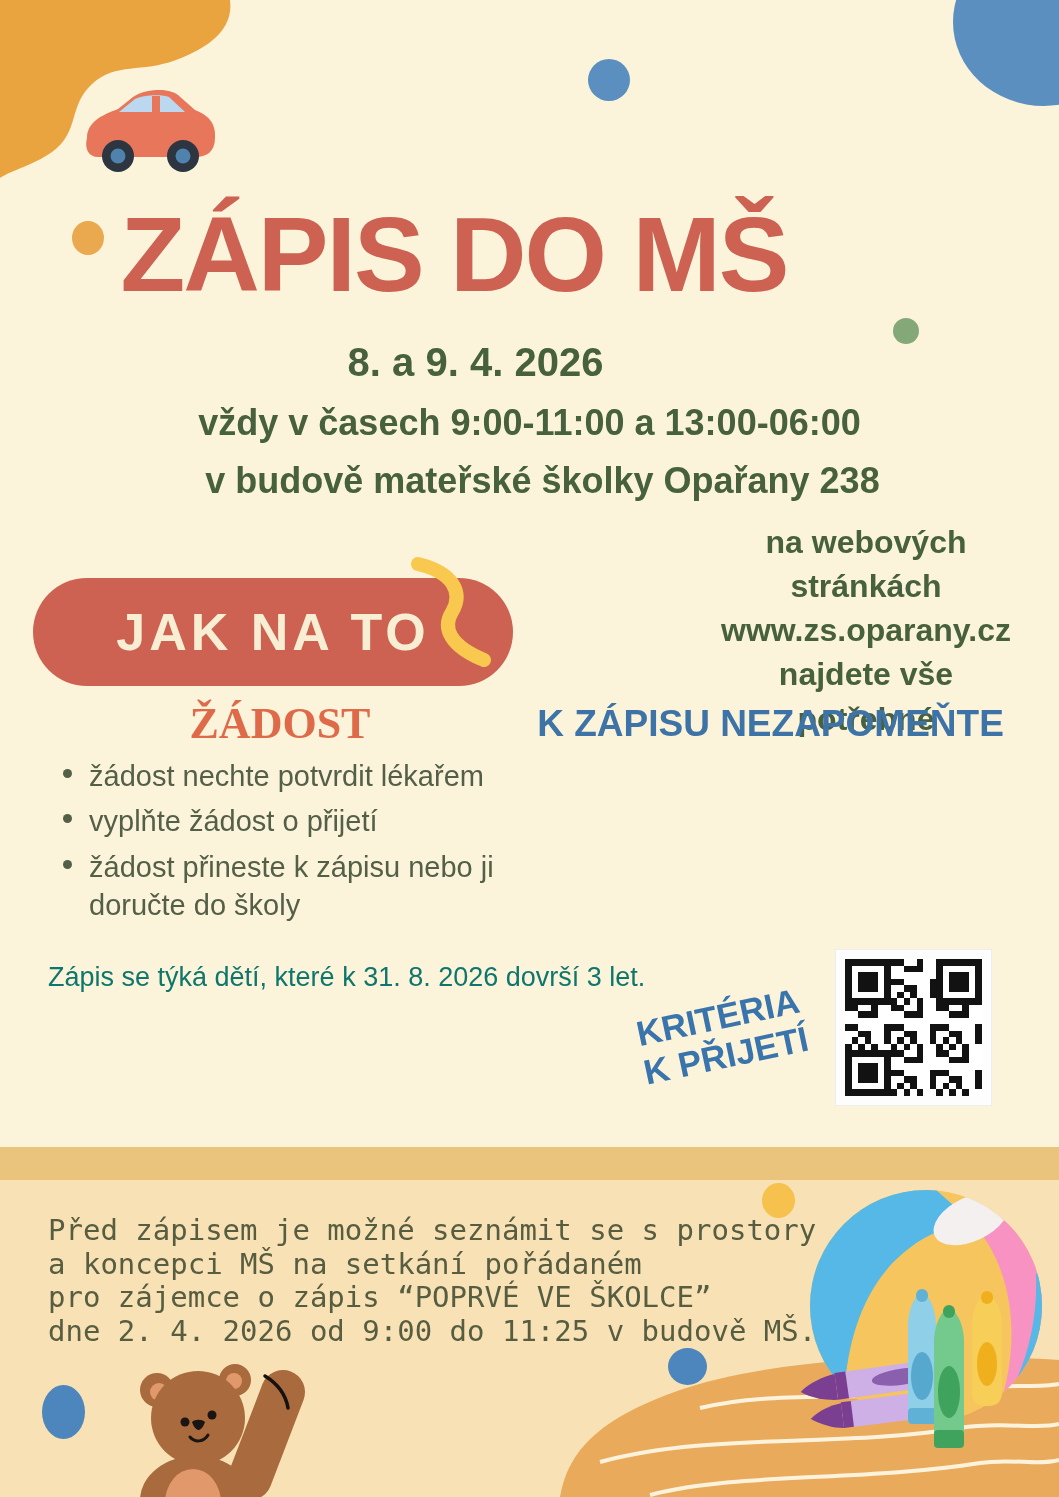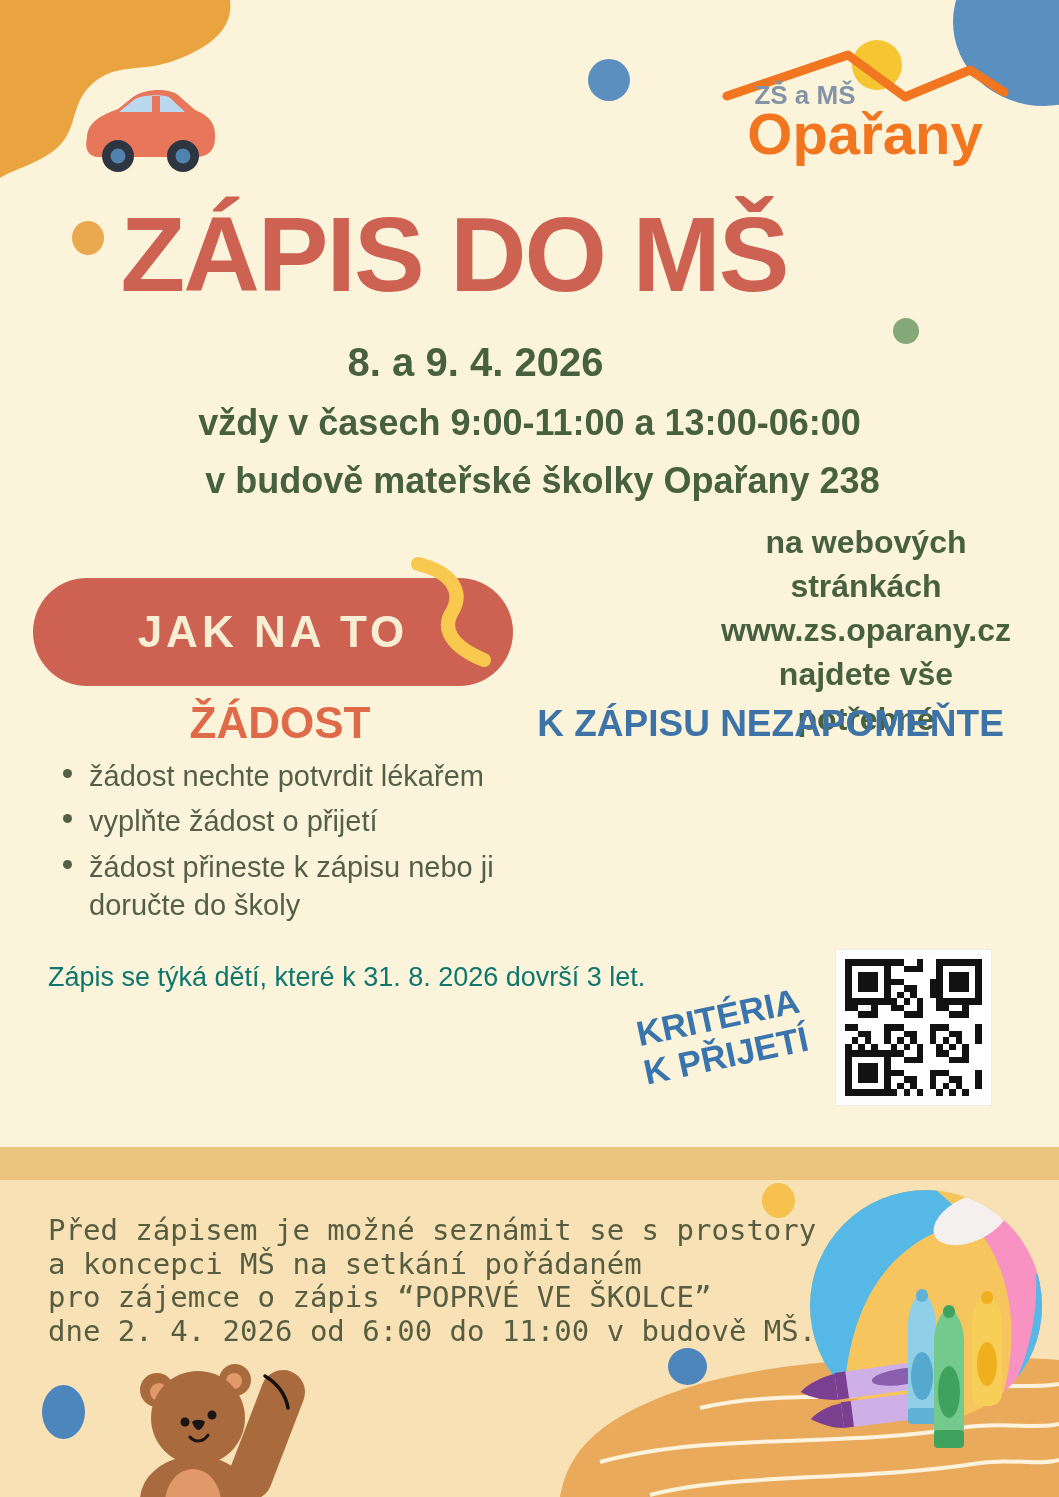--- a/index.html
+++ b/index.html
@@ -9,21 +9,21 @@
   }
   .abs{position:absolute;}
   .ctr{text-align:center;}
   .pre{white-space:pre-line;}
   .green{color:#47603d;font-weight:800;}
   .title{font-weight:800;color:#cd6152;letter-spacing:-2px;}
   .bullets{color:#545f47;font-size:29px;line-height:1.32;}
   .bullet{position:relative;padding-left:34px;margin-bottom:7px;}
   .bullet::before{content:"";position:absolute;left:8px;top:12px;width:9px;height:9px;border-radius:50%;background:#545f47;}
   .pill{background:#cd6152;border-radius:56px;display:flex;align-items:center;justify-content:center;}
-  .pill span{color:#f7eed3;font-size:44px;font-weight:800;letter-spacing:4px;}
+  .pill span{color:#f7eed3;font-size:52px;font-weight:800;letter-spacing:4px;}
   .dot{border-radius:50%;}
   #qr{display:grid;grid-template-columns:repeat(21,6.5px);grid-auto-rows:6.5px;}
   .qm{background:#fff;} .qm.on{background:#121212;}
   .qrbox{background:#fdfdfd;padding:9px;box-shadow:0 0 0 1px #eee;}
   .footer-note{font-family:"DejaVu Sans Mono",monospace;color:#575d41;font-size:29px;line-height:1.16;}
 </style>
 </head>
 <body>
 
 <div class="poster">
@@ -37,28 +37,20 @@
   <svg class="abs" style="left:72px;top:76px;" width="152" height="108" viewBox="0 0 152 108">
     <path d="M15,62 C15,46 30,39 46,33 L61,21 C72,13 96,11 106,19 L123,34 C139,40 144,50 143,62 C143,75 135,81 124,81 L26,81 C17,81 12,73 15,62 Z" fill="#e8765a"></path>
     <path d="M47,36 L63,23 C70,19 90,18 97,21 L113,36 Z" fill="#bcd8f0"></path>
     <rect x="80" y="20" width="8" height="17" fill="#e8765a"></rect>
     <circle cx="46" cy="80" r="16" fill="#2c3540"></circle>
       <circle cx="46" cy="80" r="7.5" fill="#4f82ac"></circle>
     <circle cx="111" cy="80" r="16" fill="#2c3540"></circle>
       <circle cx="111" cy="80" r="7.5" fill="#4f82ac"></circle>
   </svg>
 
-  <div class="abs" style="left:715px;top:38px;width:300px;height:140px;">
-    <svg class="abs" style="left:0;top:0;" width="300" height="120" viewBox="0 0 300 120">
-      <circle cx="162" cy="27" r="25" fill="#f6c532"></circle>
-      <path d="M12,58 L133,17 L190,59 L255,32 L289,54" fill="none" stroke="#f2761f" stroke-width="9" stroke-linecap="round" stroke-linejoin="round"></path>
-    </svg>
-    <div class="abs ctr" style="left:28px;top:42px;width:124px;font-size:26px;font-weight:800;color:#8494a8;">ZŠ a MŠ</div>
-    <div class="abs ctr" style="left:2px;top:62px;width:296px;font-size:58px;font-weight:800;color:#f2761f;">Opařany</div>
-  </div>
 
   <div class="abs dot" style="left:588px;top:59px;width:42px;height:42px;background:#5b8fbf;"></div>
   <div class="abs dot" style="left:72px;top:221px;width:32px;height:34px;background:#eaa84f;"></div>
   <div class="abs dot" style="left:893px;top:318px;width:26px;height:26px;background:#84a878;"></div>
 
   <div class="abs ctr title" style="left:0;top:194px;width:908px;font-size:106px;">ZÁPIS DO MŠ</div>
 
   <div class="abs ctr green" style="left:0;top:340px;width:951px;font-size:40px;">8. a 9. 4. 2026</div>
   <div class="abs ctr green" style="left:0;top:402px;width:1059px;font-size:36px;">vždy v časech 9:00-11:00 a 13:00-06:00</div>
   <div class="abs ctr green" style="left:0;top:460px;width:1059px;font-size:36px;padding-left:13px;">v budově mateřské školky Opařany 238</div>
@@ -69,21 +61,21 @@
 najdete vše potřebné</div>
 
   <div class="abs pill" style="left:33px;top:578px;width:480px;height:108px;">
     <span>JAK NA TO</span>
   </div>
 
   <svg class="abs" style="left:400px;top:548px;" width="115" height="132" viewBox="0 0 115 132">
     <path d="M18,16 C52,24 64,44 52,64 C42,80 50,98 84,112" fill="none" stroke="#f8c94e" stroke-width="14" stroke-linecap="round"></path>
   </svg>
 
-  <div class="abs ctr" style="left:55px;top:698px;width:450px;font-size:44px;font-weight:800;color:#df6a4a;">ŽÁDOST</div>
+  <div class="abs ctr" style="left:55px;top:698px;width:450px;font-size:44px;font-weight:800;color:#df6a4a;font-family:Liberation Serif, serif;">ŽÁDOST</div>
   <div class="abs bullets" style="left:55px;top:757px;width:478px;">
     <div class="bullet">žádost nechte potvrdit lékařem</div>
     <div class="bullet">vyplňte žádost o přijetí</div>
     <div class="bullet">žádost přineste k zápisu nebo ji doručte do školy</div>
   </div>
 
   <div class="abs ctr" style="left:533px;top:703px;width:475px;font-size:37px;font-weight:800;color:#3d73a6;">K ZÁPISU NEZAPOMEŇTE</div>
 
   <div class="abs" style="left:48px;top:962px;width:640px;font-size:27px;color:#0f766e;white-space:nowrap;">Zápis se týká dětí, které k 31. 8. 2026 dovrší 3 let.</div>
 
@@ -608,15 +600,15 @@
     <ellipse cx="93" cy="143" rx="28" ry="34" fill="#e1996b"></ellipse>
     <circle cx="85" cy="62" r="4.5" fill="#191512"></circle>
       <circle cx="112" cy="55" r="4.5" fill="#191512"></circle>
     <path d="M92,62 C95,59 102,59 105,62 C103,68 100,70 98.5,70 C97,70 94,68 92,62 Z" fill="#191512"></path>
     <path d="M90,77 C95,83 104,82 108,75" stroke="#191512" stroke-width="3" fill="none" stroke-linecap="round"></path>
   </svg>
 
   <div class="abs pre footer-note" style="left:48px;top:1214px;width:800px;">Před zápisem je možné seznámit se s prostory
 a koncepci MŠ na setkání pořádaném
 pro zájemce o zápis “POPRVÉ VE ŠKOLCE”
-dne 2. 4. 2026 od 6:00 do 11:00 v budově MŠ.</div>
+dne 2. 4. 2026 od 9:00 do 11:25 v budově MŠ.</div>
 
 </div>
 
 </body></html>

